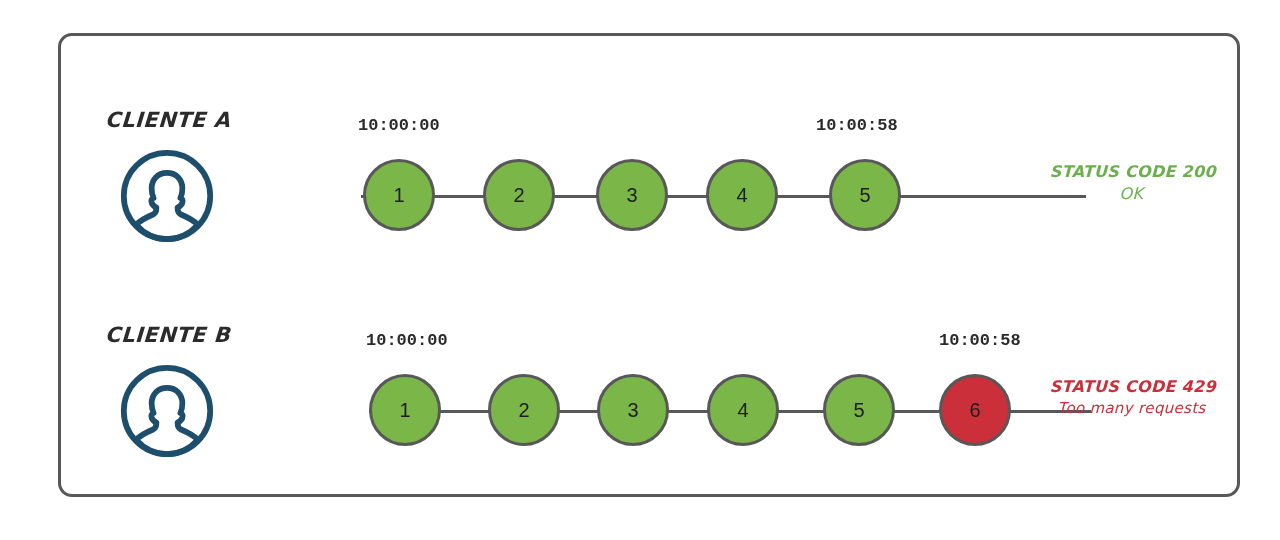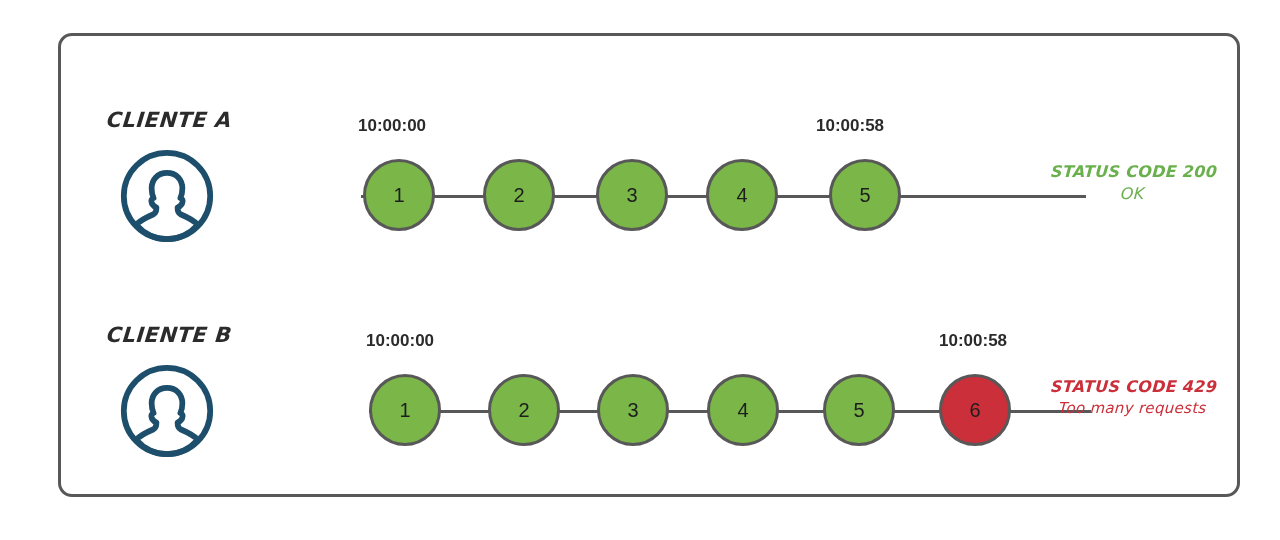--- a/index.html
+++ b/index.html
@@ -92,21 +92,21 @@
     font-size: 20px;
     color: #1e1e1e;
   }
   .node.ok   { background: #7ab648; }
   .node.fail { background: #cb2f39; }
 
   
   .timestamp {
     position: absolute;
     top: 50px;
-    font-family: Liberation Sans, sans-serif;
+    font-family: Liberation Mono, monospace;
     font-size: 17px;
     font-weight: bold;
     color: #2b2b2b;
     white-space: nowrap;
   }
 
   
   .status {
     position: absolute;
     top: 95px;

